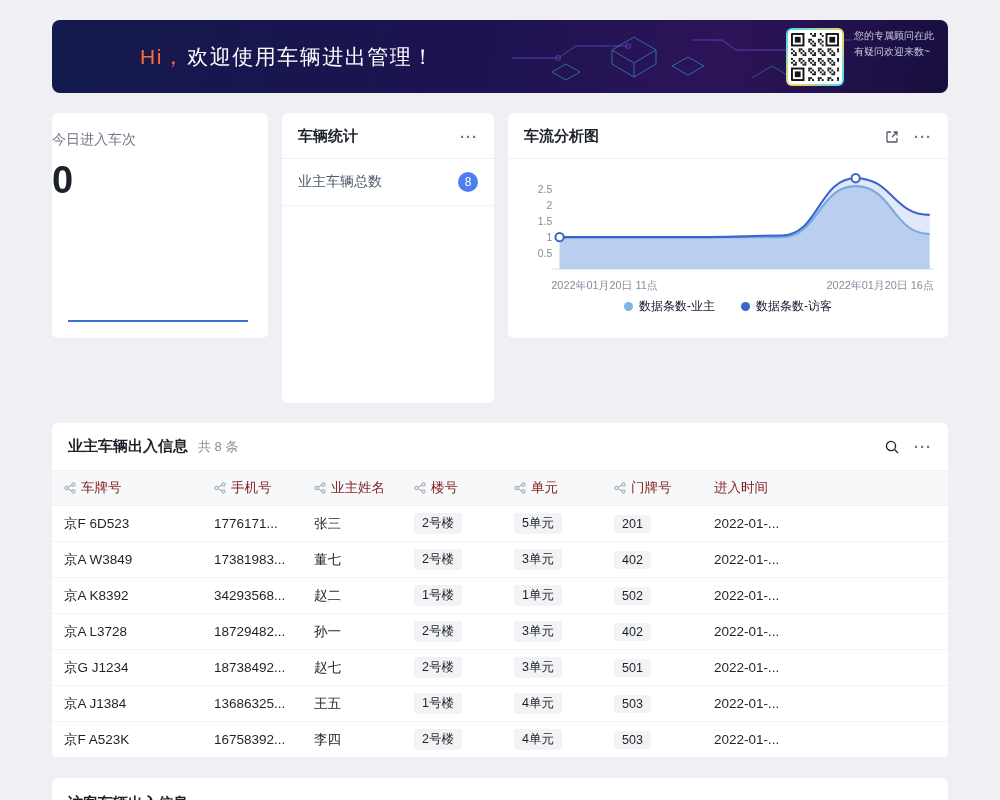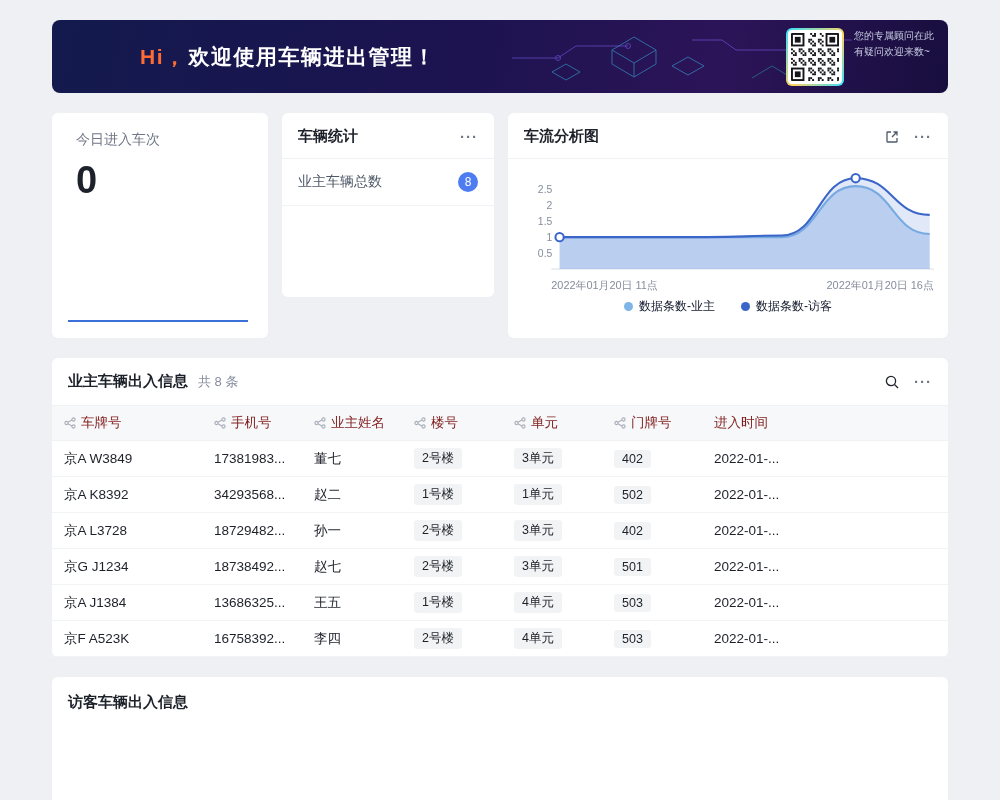--- a/index.html
+++ b/index.html
@@ -5,38 +5,38 @@
   *{box-sizing:border-box;margin:0;padding:0;}
   html,body{width:1000px;height:800px;overflow:hidden;background:#eef0f4;
     font-family:"Liberation Sans","DejaVu Sans",sans-serif;color:#1d2129;}
   .page{width:1000px;height:800px;padding:20px 52px 0;}
 
   
   .banner{position:relative;height:73px;border-radius:8px;overflow:hidden;
     background:linear-gradient(100deg,#131a4d 0%,#1c1350 45%,#2c1458 75%,#180e3e 100%);}
   .banner-deco{position:absolute;inset:0;width:100%;height:100%;}
   .banner-title{position:absolute;left:88px;top:50%;transform:translateY(-50%);
-    font-size:21px;font-weight:700;color:#fff;letter-spacing:1.5px;white-space:nowrap;}
+    font-size:21px;font-weight:400;color:#fff;letter-spacing:1.5px;white-space:nowrap;}
   .banner-title .hi{color:#ff6b35;margin-right:2px;}
   .qr-wrap{position:absolute;right:14px;top:50%;transform:translateY(-50%);
     display:flex;gap:10px;}
   .qr-frame{padding:2px;border-radius:6px;
     background:linear-gradient(135deg,#35dfff,#ffd35e 55%,#35dfff);}
   #qr-code{display:block;width:54px;height:54px;background:#fff;border-radius:4px;padding:3px;}
   .qr-caption{font-size:10px;line-height:16px;color:#c3c8de;}
 
   
   .cards-row{display:flex;gap:14px;margin-top:20px;}
   .card{background:#fff;border-radius:6px;}
-  .card-today{width:216px;height:225px;padding:18px 24px;position:relative;}
+  .card-today{width:216px;height:225px;padding:18px 0;position:relative;}
   .card-today .label{font-size:14px;color:#6f7686;}
   .card-today .value{font-size:38px;font-weight:600;margin-top:10px;color:#1d2129;}
   .card-today .underline{position:absolute;left:16px;right:20px;bottom:16px;height:2px;background:#3d6fd8;}
 
-  .card-stats{width:212px;height:184px;}
+  .card-stats{width:212px;height:290px;}
   .card-head{display:flex;align-items:center;padding:14px 16px 12px;border-bottom:1px solid #f0f1f3;}
   .card-head .title{font-size:15px;font-weight:700;flex:1;}
   .dots{color:#6f7686;font-size:15px;font-weight:700;letter-spacing:1px;cursor:pointer;line-height:1;}
   .stat-row{display:flex;align-items:center;justify-content:space-between;
     padding:13px 16px;border-bottom:1px solid #f2f3f5;text-align:center;}
   .stat-label{font-size:14px;color:#4e5969;}
   .stat-badge{min-width:20px;height:20px;border-radius:50%;color:#fff;font-size:12px;
     display:flex;align-items:center;justify-content:center;}
 
   .card-chart{flex:1;height:225px;}
@@ -378,20 +378,30 @@
                 <circle cx="9.5" cy="9.5" r="1.6" fill="none" stroke="#a9aeb8" stroke-width="1.1"></circle>
                 <circle cx="2.5" cy="6" r="1.6" fill="none" stroke="#a9aeb8" stroke-width="1.1"></circle>
                 <path d="M4 5.2 7.9 3M4 6.8 7.9 9" stroke="#a9aeb8" stroke-width="1.1"></path>
               </svg><span>门牌号</span></th>
             <th><span>进入时间</span></th>
             <th></th>
           </tr>
         </thead>
       <tbody id="owner-tbody">
           <tr>
+            <td>京F 6D523</td>
+            <td>1776171...</td>
+            <td>张三</td>
+            <td><span class="pill">2号楼</span></td>
+            <td><span class="pill">5单元</span></td>
+            <td><span class="pill">201</span></td>
+            <td>2022-01-...</td>
+            <td></td>
+          </tr>
+          <tr>
             <td>京A W3849</td>
             <td>17381983...</td>
             <td>董七</td>
             <td><span class="pill">2号楼</span></td>
             <td><span class="pill">3单元</span></td>
             <td><span class="pill">402</span></td>
             <td>2022-01-...</td>
             <td></td>
           </tr>
           <tr>

